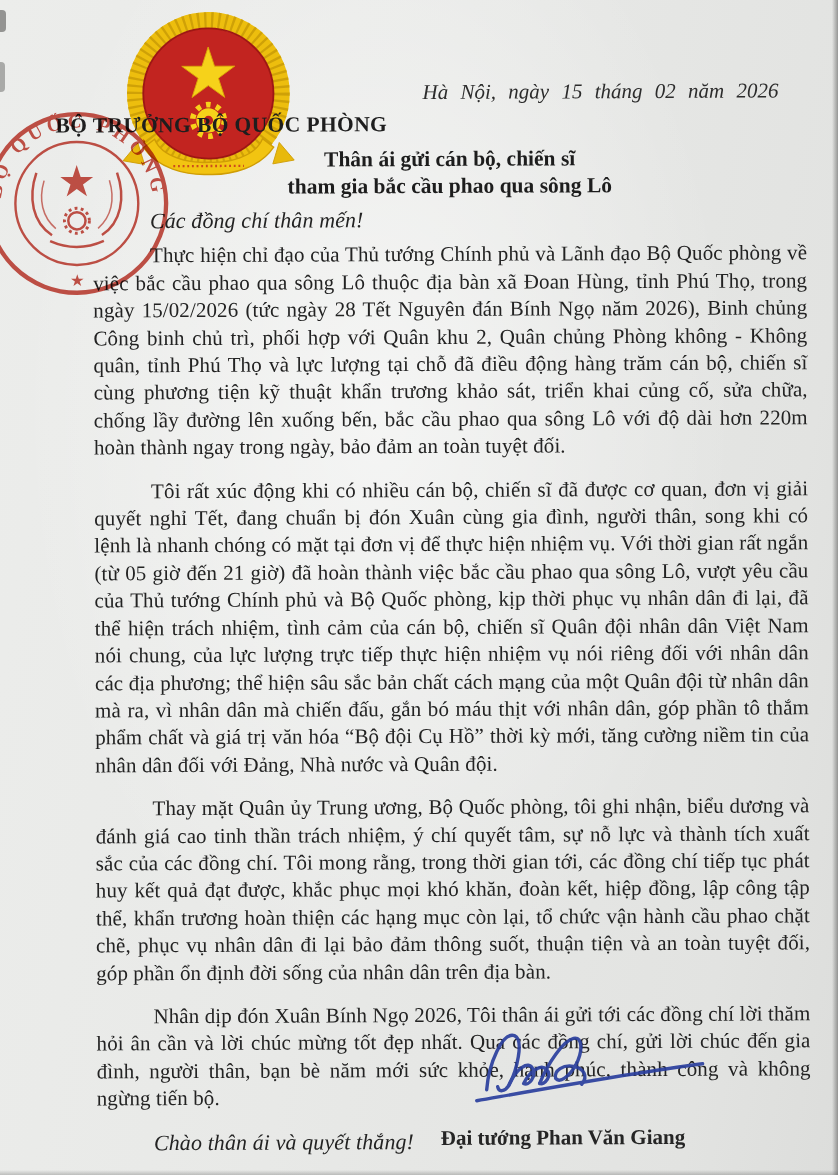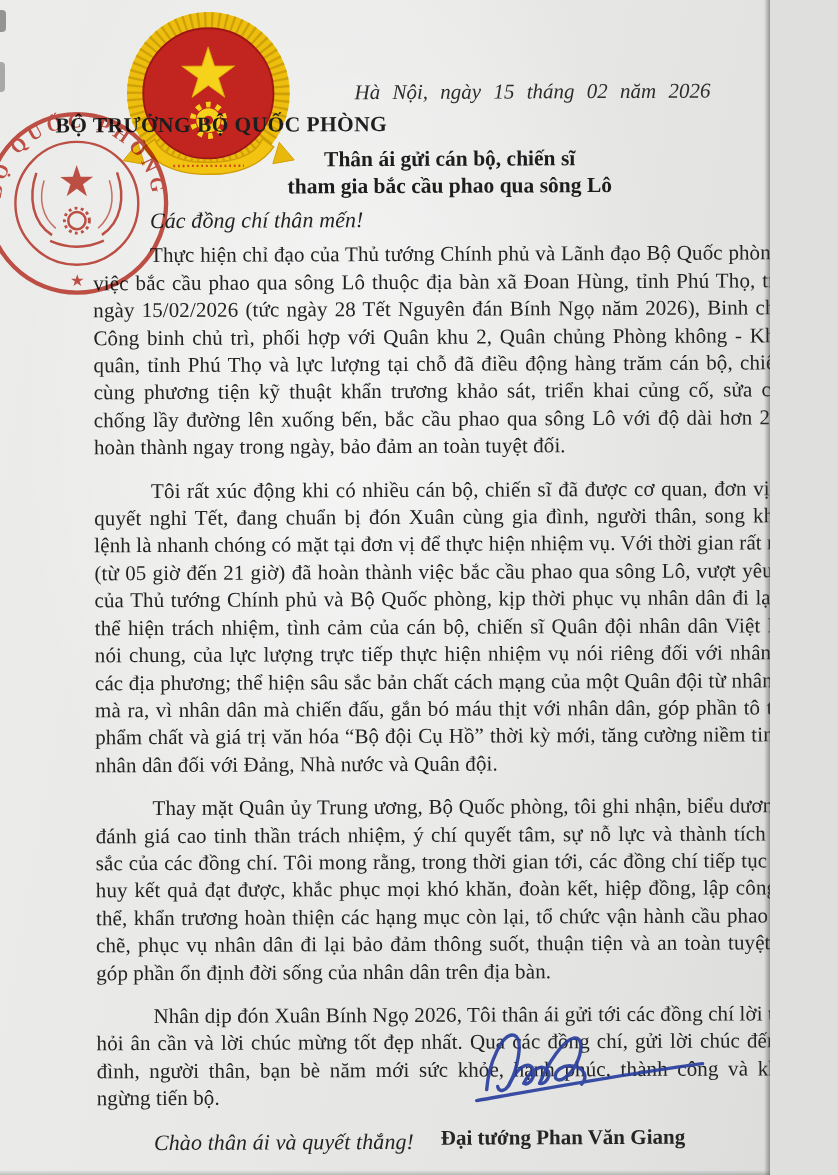--- a/index.html
+++ b/index.html
@@ -2,21 +2,21 @@
 <html lang="vi"><head>
 <meta charset="utf-8">
 <style>
   html,body{margin:0;padding:0;}
   body{
     width:838px;height:1175px;overflow:hidden;
     font-family:"Liberation Serif","DejaVu Serif",serif;
     background:#dfe0de;
   }
   .page{
-    position:relative;width:770px;height:1175px;overflow:hidden;
+    position:relative;width:838px;height:1175px;overflow:hidden;
     background:
       radial-gradient(ellipse at 45% 35%, rgba(255,255,255,.55) 0%, rgba(255,255,255,0) 55%),
       linear-gradient(100deg,#ecedeb 0%,#e8e9e7 45%,#e2e3e1 85%,#dcdddb 100%);
     color:#222;
   }
   .tilt{position:absolute;inset:0;transform:rotate(-0.25deg);transform-origin:50% 40%;}
 
   
   .emblem{position:absolute;left:117px;top:4px;width:186px;height:192px;}
   .date-line{

